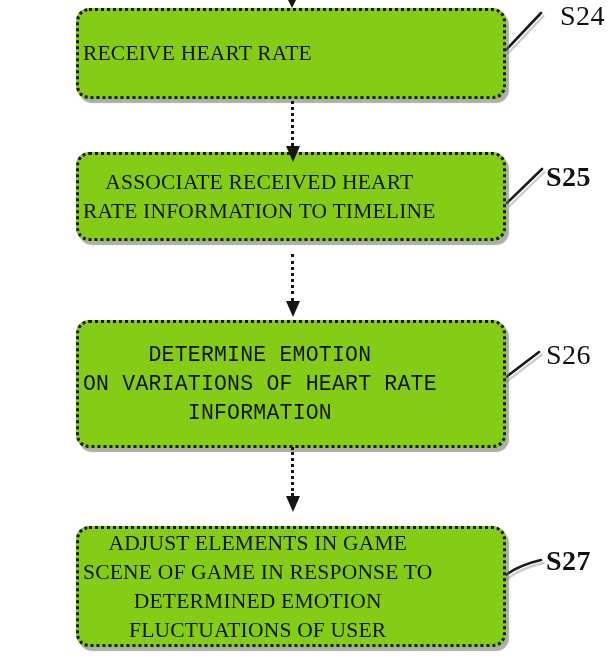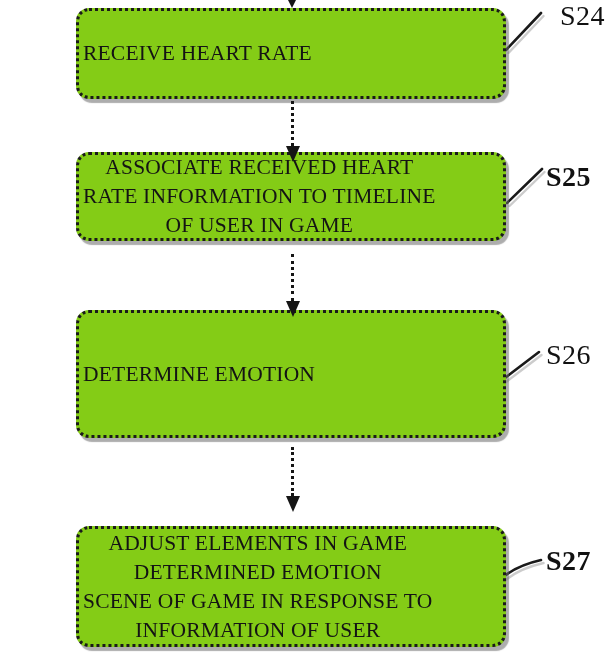--- a/index.html
+++ b/index.html
@@ -32,21 +32,21 @@
     background: #84cc16;
     box-shadow: 3px 4px 1px rgba(105,105,105,0.55);
     display: flex;
     flex-direction: column;
     justify-content: center;
     align-items: flex-start;
     padding: 2px 4px;
   }
   .box-1 { top: 8px;   height: 91px;  }
   .box-2 { top: 152px; height: 89px;  }
-  .box-3 { top: 310px; height: 128px; }
+  .box-3 { top: 320px; height: 128px; font-family: Liberation Mono, monospace; }
   .box-4 { top: 526px; height: 121px; }
   .step-text {
     text-align: center;
     font-size: 21.5px;
     line-height: 29px;
     letter-spacing: 0.2px;
     white-space: nowrap;
   }
   .step-text span { display: block; }
   .flow-line {
@@ -115,36 +115,37 @@
   <div class="step-box box-1">
     <div class="step-text">
       <span>RECEIVE HEART RATE</span>
     </div>
   </div>
 
   <div class="step-box box-2">
     <div class="step-text">
       <span>ASSOCIATE RECEIVED HEART</span>
       <span>RATE INFORMATION TO TIMELINE</span>
-      <span>OF USER IN GAME</span>
     </div>
   </div>
 
   <div class="step-box box-3">
     <div class="step-text">
       <span>DETERMINE EMOTION</span>
+      <span>ON VARIATIONS OF HEART RATE</span>
+      <span>INFORMATION</span>
     </div>
   </div>
 
   <div class="step-box box-4">
     <div class="step-text">
       <span>ADJUST ELEMENTS IN GAME</span>
+      <span>SCENE OF GAME IN RESPONSE TO</span>
       <span>DETERMINED EMOTION</span>
-      <span>SCENE OF GAME IN RESPONSE TO</span>
-      <span>INFORMATION OF USER</span>
+      <span>FLUCTUATIONS OF USER</span>
     </div>
   </div>
 
   <div class="flow-line line-1"></div>
   <div class="arrow-head head-1"></div>
 
   <div class="flow-line line-2"></div>
   <div class="arrow-head head-2"></div>
 
   <div class="flow-line line-3"></div>

